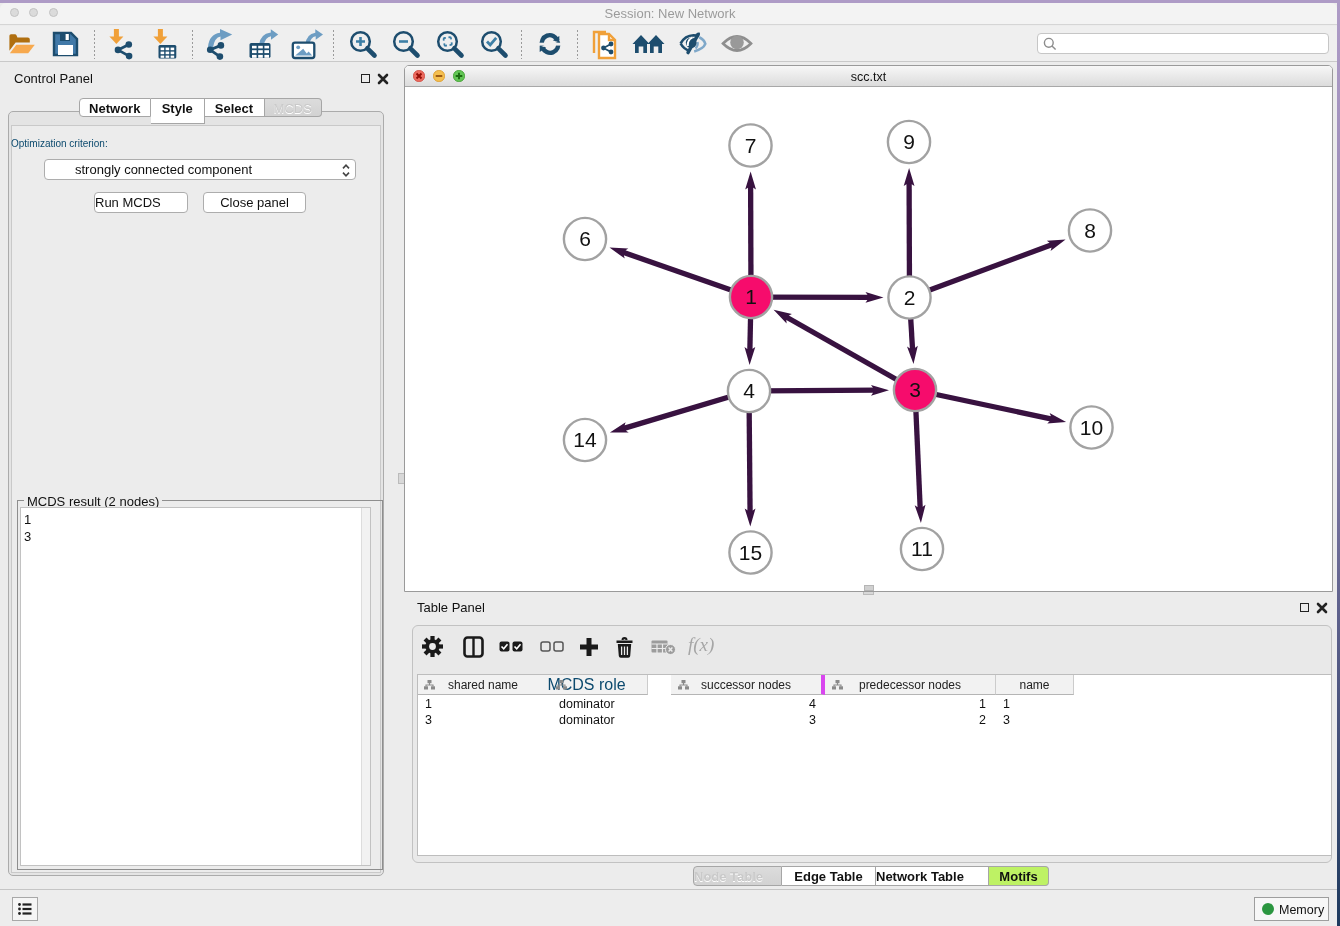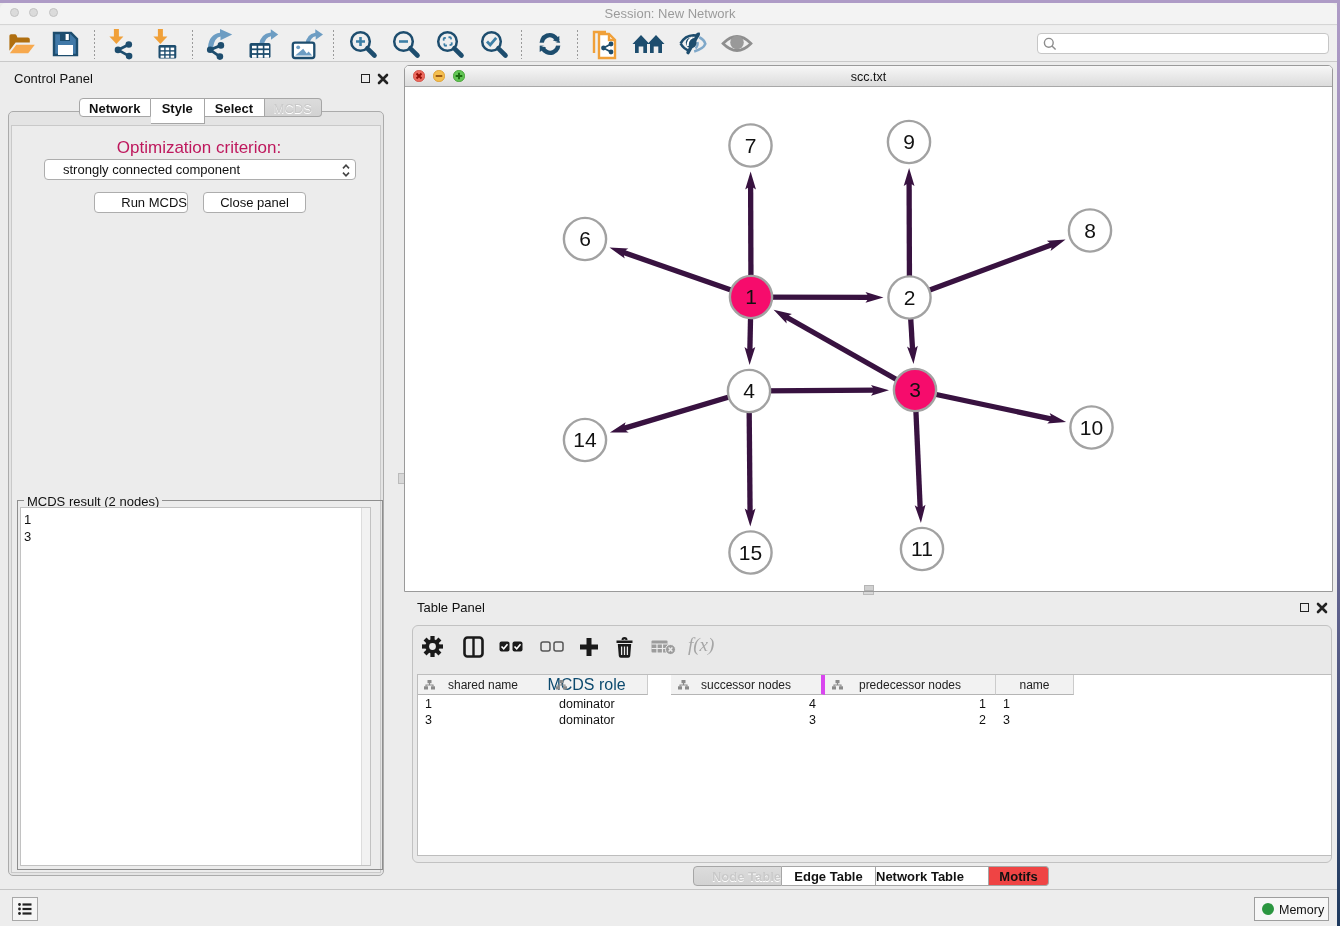--- a/index.html
+++ b/index.html
@@ -170,26 +170,26 @@
 <div class="abs" style="left:361px;top:74px;width:9px;height:9px;border:1.6px solid #222"></div>
 <svg class="abs" style="left:377px;top:73px" width="12" height="12" viewBox="0 0 12 12">
     <path d="M2,2 L10,10 M10,2 L2,10" stroke="#222" stroke-width="2.6" stroke-linecap="round"></path>
   </svg>
 <div class="abs" style="left:8px;top:111px;width:376px;height:765px;background:#E4E4E4;border:1px solid #ABABAB;border-radius:5px"></div>
 <div class="abs" style="left:11px;top:125px;width:370px;height:748px;background:#ECECEC;border:1px solid #C9C9C9"></div>
 <div class="abs" style="left:78.5px;top:97.5px;width:72.5px;height:19.5px;background:#FFF;border:1px solid #A6A6A6;border-radius:4px 0 0 4px;color:#111;font-size:13px;font-weight:bold;text-align:center;line-height:19px">Network</div>
 <div class="abs" style="left:151px;top:97.5px;width:53.5px;height:26px;background:#FFF;border:1px solid #A6A6A6;border-left:none;color:#111;font-size:13px;font-weight:bold;text-align:center;line-height:19px">Style</div>
 <div class="abs" style="left:204.5px;top:97.5px;width:60.0px;height:19.5px;background:#FFF;border:1px solid #A6A6A6;border-left:none;color:#111;font-size:13px;font-weight:bold;text-align:center;line-height:19px">Select</div>
 <div class="abs" style="left:264.5px;top:97.5px;width:57.5px;height:19.5px;background:linear-gradient(#DCDCDC,#D2D2D2);border:1px solid #A6A6A6;border-left:none;border-radius:0 4px 4px 0;color:#C9C9C9;text-shadow:0 1px 0 #fff;font-size:13px;font-weight:normal;text-align:center;line-height:19px">MCDS</div>
-<div class="abs" style="left:11px;top:138px;width:376px;text-align:center;font-size:17px;color:#be185d">Optimization criterion:</div>
-<div class="abs" style="left:44px;top:159px;width:312px;height:21px;background:#fff;border:1px solid #ADADAD;border-radius:4px;font-size:13px;line-height:20px;padding-left:18px;color:#111">strongly connected component</div>
+<div class="abs" style="left:11px;top:138px;width:376px;text-align:left;font-size:10px;color:#0c4a6e">Optimization criterion:</div>
+<div class="abs" style="left:44px;top:159px;width:312px;height:21px;background:#fff;border:1px solid #ADADAD;border-radius:4px;font-size:13px;line-height:20px;padding-left:30px;color:#111">strongly connected component</div>
 <svg class="abs" style="left:341px;top:164px" width="10" height="13" viewBox="0 0 10 13">
     <path d="M2,4.4 L5,1.2 L8,4.4 M2,8.6 L5,11.8 L8,8.6" fill="none" stroke="#444" stroke-width="1.6"></path>
   </svg>
-<div class="abs" style="left:94px;top:192px;width:94px;height:21px;background:#fff;border:1px solid #ADADAD;border-radius:4px;font-size:13px;text-align:right;line-height:19px;color:#111">Run MCDS</div>
+<div class="abs" style="left:94px;top:192px;width:94px;height:21px;background:#fff;border:1px solid #ADADAD;border-radius:4px;font-size:13px;text-align:left;line-height:19px;color:#111">Run MCDS</div>
 <div class="abs" style="left:203px;top:192px;width:103px;height:21px;background:#fff;border:1px solid #ADADAD;border-radius:4px;font-size:13px;text-align:center;line-height:19px;color:#111">Close panel</div>
 <div class="abs" style="left:17px;top:500px;width:366px;height:370px;border:1px solid #8E8E8E"></div>
 <div class="abs" style="left:24px;top:494px;background:#ECECEC;padding:0 3px;font-size:13px;color:#111">MCDS result (2 nodes)</div>
 <div class="abs" style="left:20px;top:507px;width:351px;height:359px;background:#fff;border:1px solid #C2C2C2"></div>
 <div class="abs" style="left:361px;top:508px;width:9px;height:357px;background:#F2F2F2;border-left:1px solid #DDD"></div>
 <div class="abs" style="left:24px;top:512px;font-size:13px;color:#111;line-height:16.5px">1<br>3</div>
 <div class="abs" style="left:398px;top:473px;width:7px;height:11px;background:#D8D8D8;border:1px solid #BBB"></div>
 <div class="abs" style="left:863px;top:588px;width:11px;height:7px;background:#D8D8D8;border:1px solid #BBB"></div>
 <div class="abs" style="left:404px;top:65px;width:929px;height:527px;background:#fff;border:1px solid #9A9A9A;border-radius:5px 5px 0 0"></div>
 <div class="abs" style="left:405px;top:66px;width:927px;height:21px;background:linear-gradient(#F7F7F7,#DCDCDC);border-bottom:1px solid #A8A8A8;border-radius:4px 4px 0 0"></div>
@@ -354,24 +354,24 @@
 <div class="abs" style="left:425px;top:696.5px;font-size:12.5px;color:#111">1</div>
 <div class="abs" style="left:559px;top:696.5px;font-size:12.5px;color:#111">dominator</div>
 <div class="abs" style="left:671px;top:696.5px;width:145px;text-align:right;font-size:12.5px;color:#111">4</div>
 <div class="abs" style="left:825px;top:696.5px;width:161px;text-align:right;font-size:12.5px;color:#111">1</div>
 <div class="abs" style="left:1003px;top:696.5px;font-size:12.5px;color:#111">1</div>
 <div class="abs" style="left:425px;top:712.8px;font-size:12.5px;color:#111">3</div>
 <div class="abs" style="left:559px;top:712.8px;font-size:12.5px;color:#111">dominator</div>
 <div class="abs" style="left:671px;top:712.8px;width:145px;text-align:right;font-size:12.5px;color:#111">3</div>
 <div class="abs" style="left:825px;top:712.8px;width:161px;text-align:right;font-size:12.5px;color:#111">2</div>
 <div class="abs" style="left:1003px;top:712.8px;font-size:12.5px;color:#111">3</div>
-<div class="abs" style="left:693px;top:866px;width:89px;height:20px;background:linear-gradient(#DCDCDC,#D2D2D2);border:1px solid #A6A6A6;border-radius:4px 0 0 4px;color:#C9C9C9;text-shadow:0 1px 0 #fff;font-size:13px;font-weight:bold;text-align:right;line-height:20px">Node Table</div>
+<div class="abs" style="left:693px;top:866px;width:89px;height:20px;background:linear-gradient(#DCDCDC,#D2D2D2);border:1px solid #A6A6A6;border-radius:4px 0 0 4px;color:#C9C9C9;text-shadow:0 1px 0 #fff;font-size:13px;font-weight:bold;text-align:left;line-height:20px">Node Table</div>
 <div class="abs" style="left:782px;top:866px;width:94px;height:20px;background:#FFF;border:1px solid #A6A6A6;border-left:none;color:#111;font-size:13px;font-weight:bold;text-align:center;line-height:20px">Edge Table</div>
 <div class="abs" style="left:876px;top:866px;width:113px;height:20px;background:#FFF;border:1px solid #A6A6A6;border-left:none;color:#111;font-size:13px;font-weight:bold;text-align:left;line-height:20px">Network Table</div>
-<div class="abs" style="left:989px;top:866px;width:60px;height:20px;background:#ef4444;border:1px solid #A6A6A6;border-left:none;border-radius:0 4px 4px 0;color:#111;font-size:13px;font-weight:bold;text-align:center;line-height:20px">Motifs</div>
+<div class="abs" style="left:989px;top:866px;width:60px;height:20px;background:#bef264;border:1px solid #A6A6A6;border-left:none;border-radius:0 4px 4px 0;color:#111;font-size:13px;font-weight:bold;text-align:center;line-height:20px">Motifs</div>
 <div class="abs" style="left:0;top:889px;width:1337px;height:37px;background:#EDEDED;border-top:1px solid #C5C5C5"></div>
 <div class="abs" style="left:12px;top:897px;width:26px;height:24px;background:#F5F5F5;border:1px solid #A8A8A8"></div>
 <svg class="abs" style="left:18px;top:903px" width="14" height="12" viewBox="0 0 14 12">
     <g fill="#222">
       <circle cx="1.5" cy="1.5" r="1.4"></circle>
       <circle cx="1.5" cy="6" r="1.4"></circle>
       <circle cx="1.5" cy="10.5" r="1.4"></circle>
       <rect x="4.5" y="0.4" width="9" height="2.2"></rect>
       <rect x="4.5" y="4.9" width="9" height="2.2"></rect>
       <rect x="4.5" y="9.4" width="9" height="2.2"></rect>

